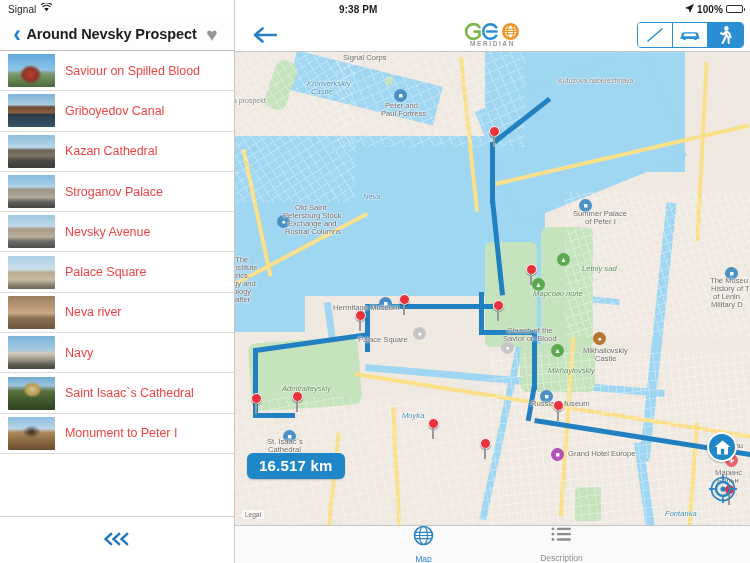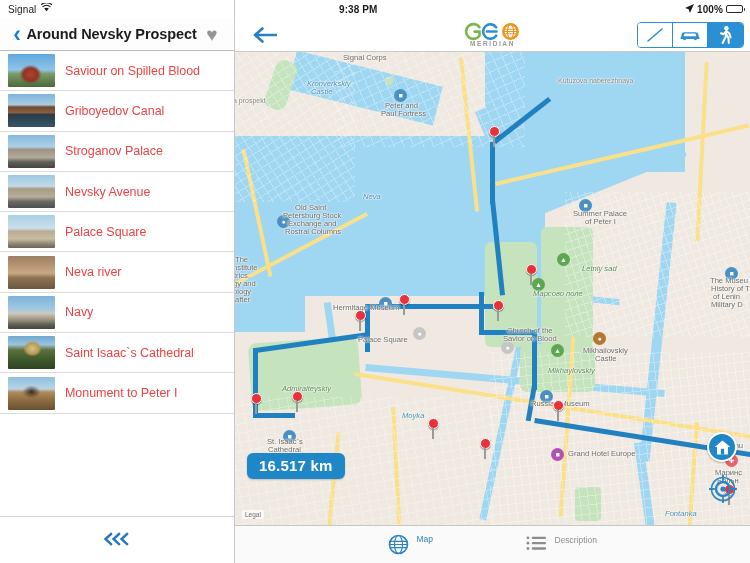--- a/index.html
+++ b/index.html
@@ -186,21 +186,21 @@
     position: absolute; left: 7px; bottom: 6px; z-index: 40;
     font-size: 6.5px; color: #6b6b6b; background: rgba(255,255,255,.72);
     padding: 1px 3px; border-radius: 2px;
   }
 
   .tabbar {
     height: 38px; flex: none; background: #fafafa;
     border-top: 1px solid #c6c6c6;
     display: flex; align-items: center; justify-content: center; gap: 66px;
   }
-  .tab { display: flex; gap: 8px; cursor: pointer; width: 72px; }
+  .tab { display: flex; flex-direction: column; align-items: center; gap: 8px; cursor: pointer; width: 72px; }
   .tab-label { font-size: 8.5px; }
   .tab.on .tab-label { color: #2b84c4; }
   .tab.off .tab-label { color: #8d8d8d; }
 </style>
 </head>
 <body>
 
 <div id="app">
 
   <div id="sidebar">
@@ -223,20 +223,24 @@
     </div>
 
     <div id="poi-list">
         <div class="poi-row">
           <div class="poi-thumb th0"></div>
           <div class="poi-label">Saviour on Spilled Blood</div>
         </div>
         <div class="poi-row">
           <div class="poi-thumb th1"></div>
           <div class="poi-label">Griboyedov Canal</div>
+        </div>
+        <div class="poi-row">
+          <div class="poi-thumb th2"></div>
+          <div class="poi-label">Kazan Cathedral</div>
         </div>
         <div class="poi-row">
           <div class="poi-thumb th4"></div>
           <div class="poi-label">Stroganov Palace</div>
         </div>
         <div class="poi-row">
           <div class="poi-thumb th3"></div>
           <div class="poi-label">Nevsky Avenue</div>
         </div>
         <div class="poi-row">

